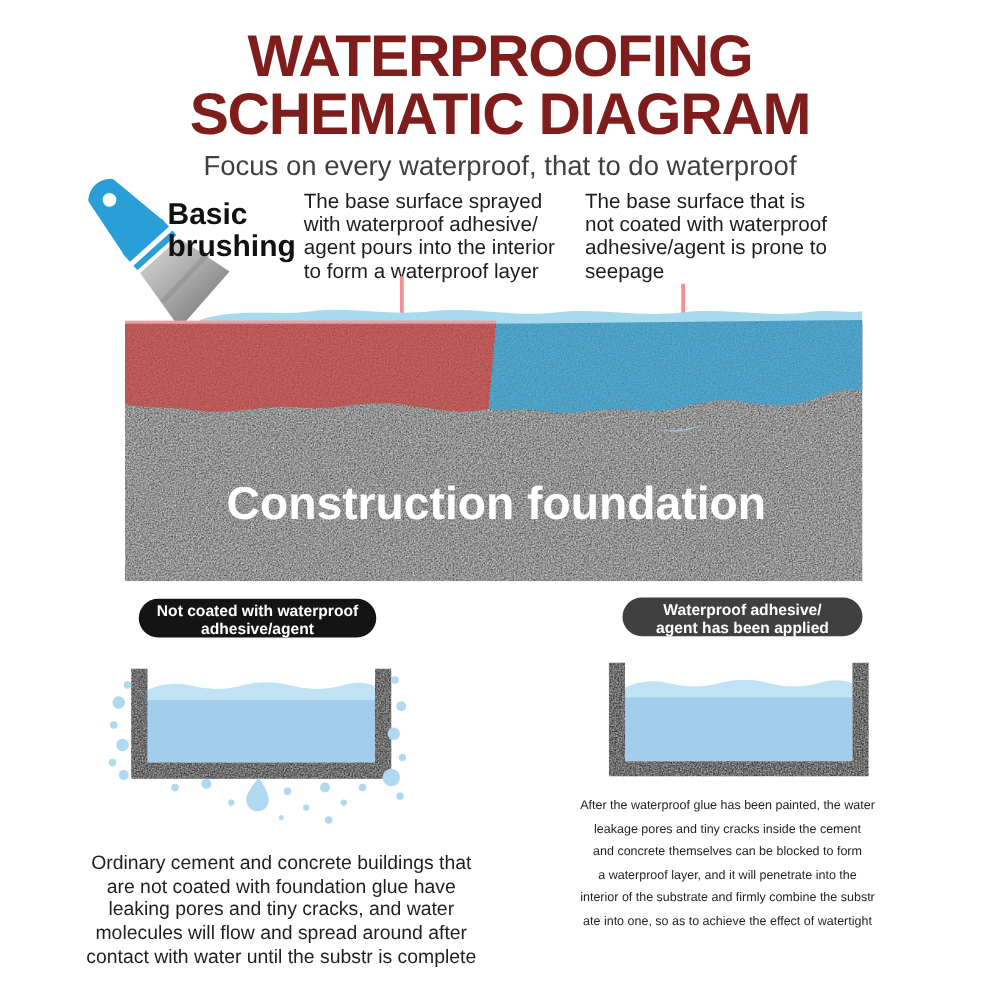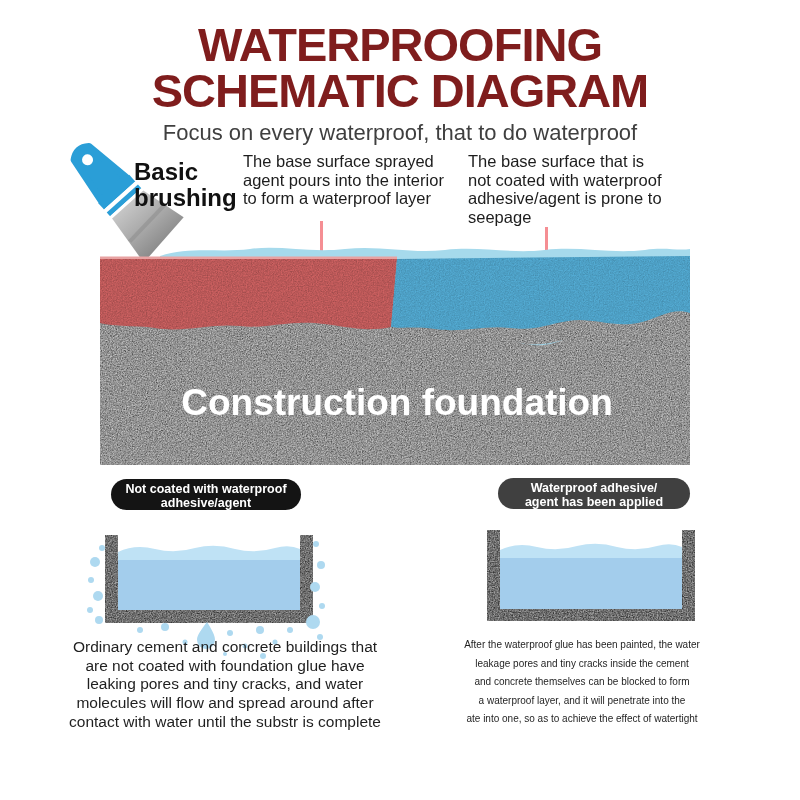--- a/index.html
+++ b/index.html
@@ -12,21 +12,21 @@
   .brush-label{left:134px;top:159px;font-size:24px;line-height:26px;font-weight:bold;color:#111;}
   .callout{font-size:16.5px;line-height:18.7px;color:#1d1d1d;}
   .callout div{white-space:nowrap;}
   .callout-line{width:3px;background:#f58e93;}
   .callout-dot{width:17px;height:17px;border-radius:50%;background:#f0414a;}
   .badge{height:31px;border-radius:16px;color:#fff;text-align:center;
          font-size:12.5px;font-weight:bold;line-height:14px;padding-top:3px;box-sizing:border-box;}
   .badge div{white-space:nowrap;}
   .para{text-align:center;color:#1f1f1f;}
   .para div{white-space:nowrap;}
-  .para-left{font-size:15.5px;line-height:18.7px;}
+  .para-left{font-size:15.5px;line-height:18.7px;margin-top:44px;}
   .para-right{font-size:10px;line-height:18.5px;}
 </style>
 </head>
 <body>
 
 <div class="page">
 
   <div class="abs title">
     <div>WATERPROOFING</div>
     <div>SCHEMATIC DIAGRAM</div>
@@ -52,20 +52,21 @@
       <path d="M31,92 L83,88 L84,92 L32,96 Z" fill="#8f8f8f" opacity="0.6"></path>
     </g>
   </svg>
   <div class="abs brush-label">
     <div>Basic</div>
     <div>brushing</div>
   </div>
 
   <div class="abs callout" style="left:243px;top:152px;">
     <div>The base surface sprayed</div>
+    <div>with waterproof adhesive/</div>
     <div>agent pours into the interior</div>
     <div>to form a waterproof layer</div>
   </div>
   <div class="abs callout" style="left:468px;top:152px;">
     <div>The base surface that is</div>
     <div>not coated with waterproof</div>
     <div>adhesive/agent is prone to</div>
     <div>seepage</div>
   </div>
 
@@ -183,16 +184,17 @@
     <div>are not coated with foundation glue have</div>
     <div>leaking pores and tiny cracks, and water</div>
     <div>molecules will flow and spread around after</div>
     <div>contact with water until the substr is complete</div>
   </div>
   <div class="abs para para-right" style="left:388px;top:636px;width:388px;">
     <div>After the waterproof glue has been painted, the water</div>
     <div>leakage pores and tiny cracks inside the cement</div>
     <div>and concrete themselves can be blocked to form</div>
     <div>a waterproof layer, and it will penetrate into the</div>
+    <div>interior of the substrate and firmly combine the substr</div>
     <div>ate into one, so as to achieve the effect of watertight</div>
   </div>
 
 </div>
 
 </body></html>

